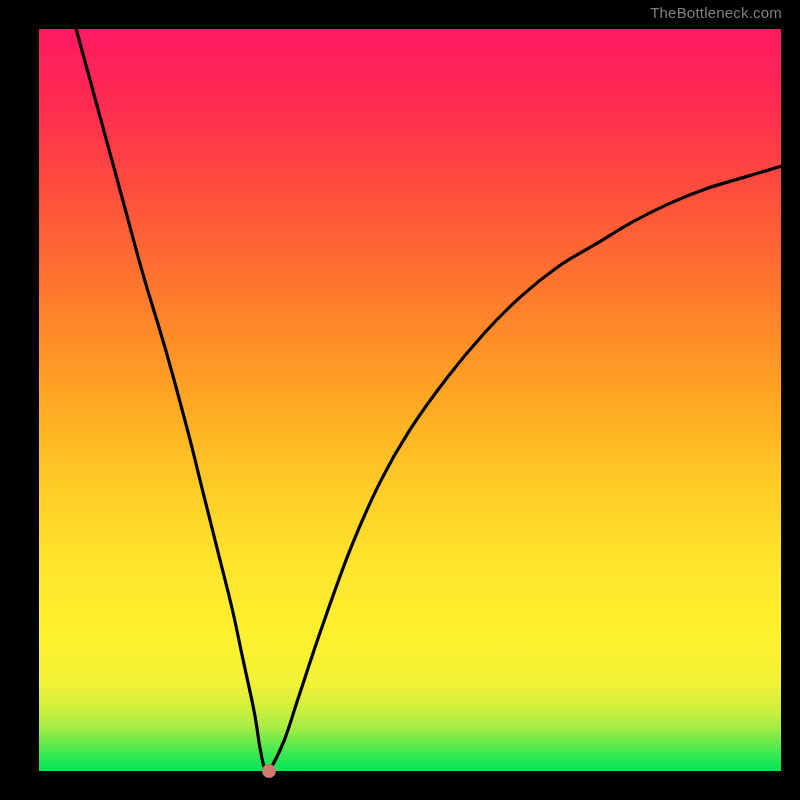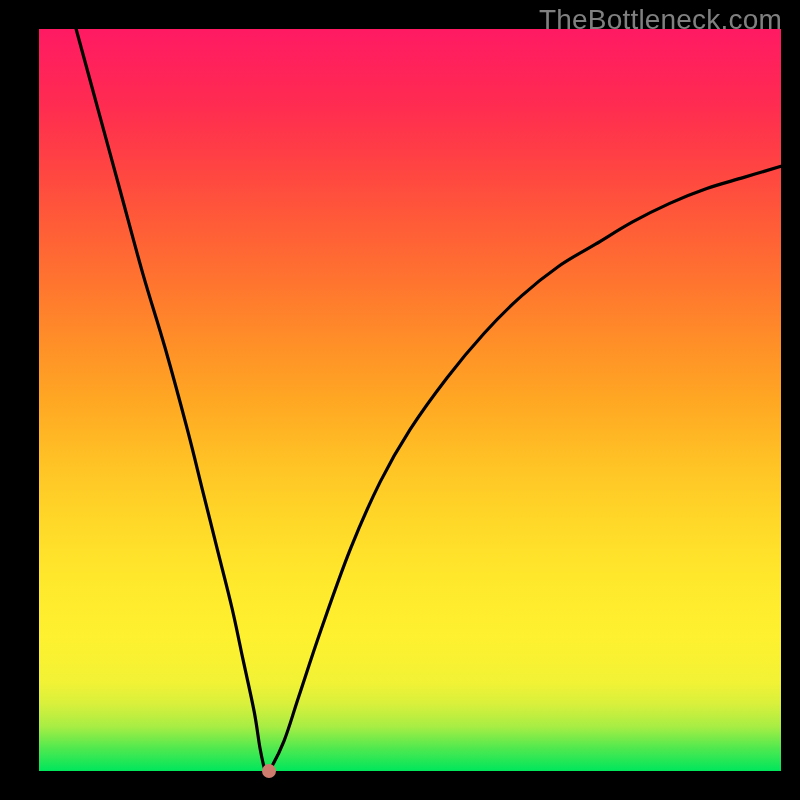--- a/index.html
+++ b/index.html
@@ -42,21 +42,21 @@
       #ff4243 82%,
       #ff2b51 90%,
       #ff1a63 100%
     );
   }
   .watermark {
     position: absolute;
     top: 4px;
     right: 18px;
     color: #808080;
-    font-size: 28px;
+    font-size: 15px;
     font-weight: 400;
     letter-spacing: 0.2px;
     user-select: none;
   }
   svg.curve {
     position: absolute;
     left: 0;
     top: 0;
     width: 742px;
     height: 742px;

